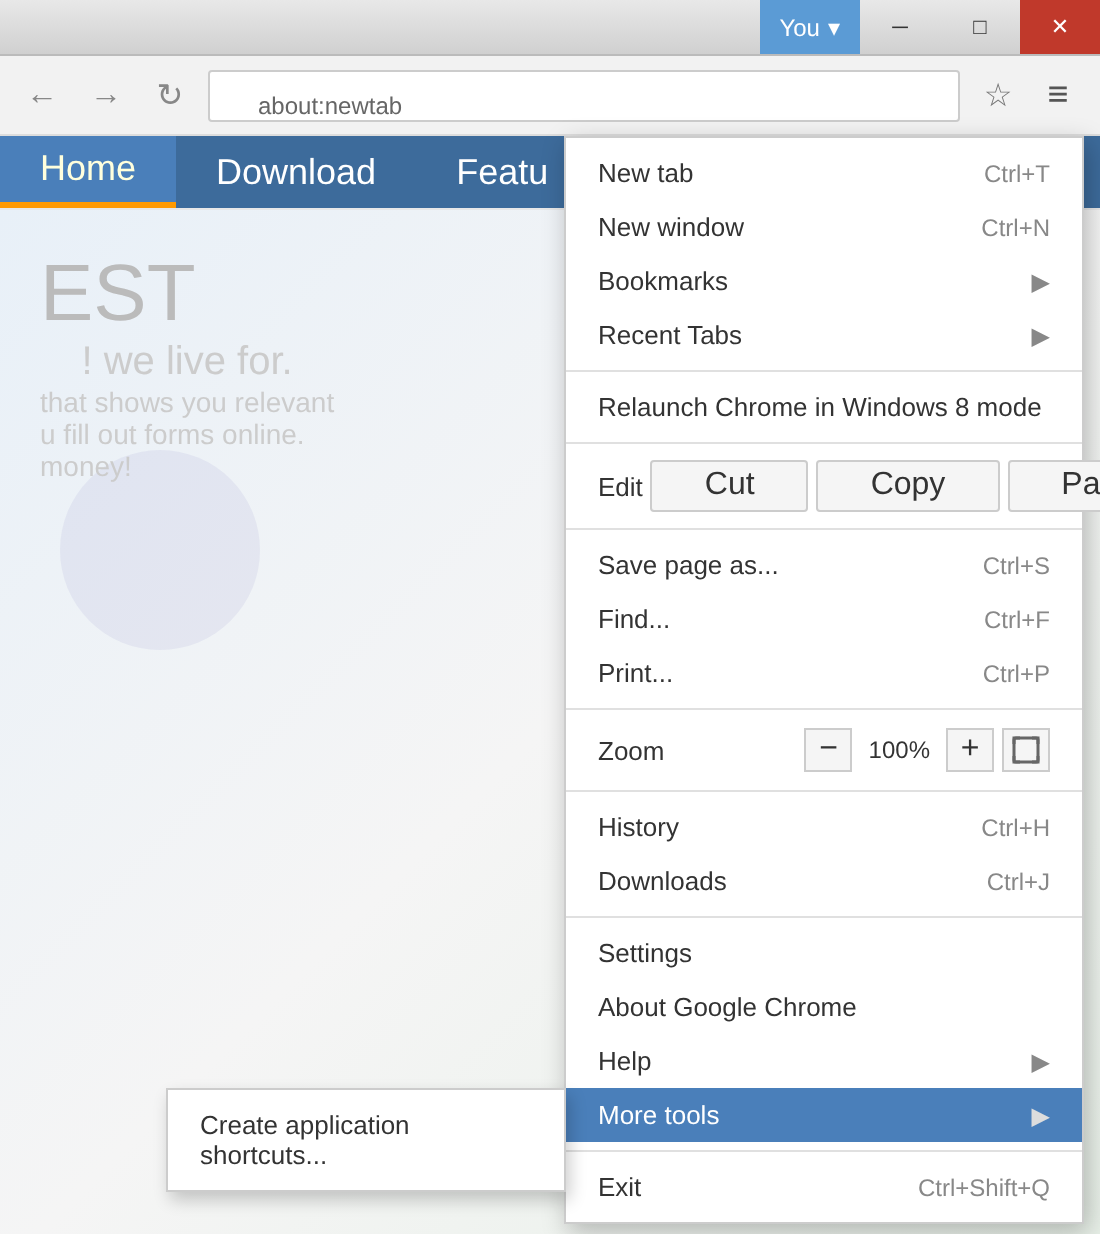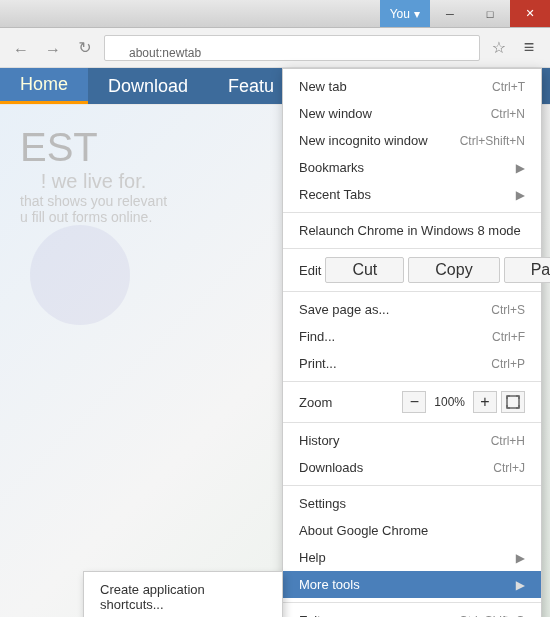--- a/index.html
+++ b/index.html
@@ -338,42 +338,39 @@
   </div>
 </div>
 
 <div class="page-bg">
   <div class="shape-circle"></div>
   <div style="position:absolute; left:20px; top:20px;">
     <div class="page-text-1">EST</div>
     <div class="page-text-2">! we live for.</div>
     <div class="page-text-3">that shows you relevant</div>
     <div class="page-text-3">u fill out forms online.</div>
+    <div class="page-text-3">money!</div>
   </div>
   <div class="shape-boxes">
     <div class="shape-box"></div>
     <div class="shape-box2"></div>
   </div>
   <div class="watermark">FAUTON</div>
 </div>
 
 <div class="dropdown-menu">
 
   <div class="menu-section">
     <div class="menu-item">
       <span class="item-label">New tab</span>
       <span class="item-shortcut">Ctrl+T</span>
     </div>
     <div class="menu-item">
       <span class="item-label">New window</span>
       <span class="item-shortcut">Ctrl+N</span>
-    </div>
-    <div class="menu-item">
-      <span class="item-label">New incognito window</span>
-      <span class="item-shortcut">Ctrl+Shift+N</span>
     </div>
     <div class="menu-item">
       <span class="item-label">Bookmarks</span>
       <span class="item-arrow">▶</span>
     </div>
     <div class="menu-item">
       <span class="item-label">Recent Tabs</span>
       <span class="item-arrow">▶</span>
     </div>
   </div>

